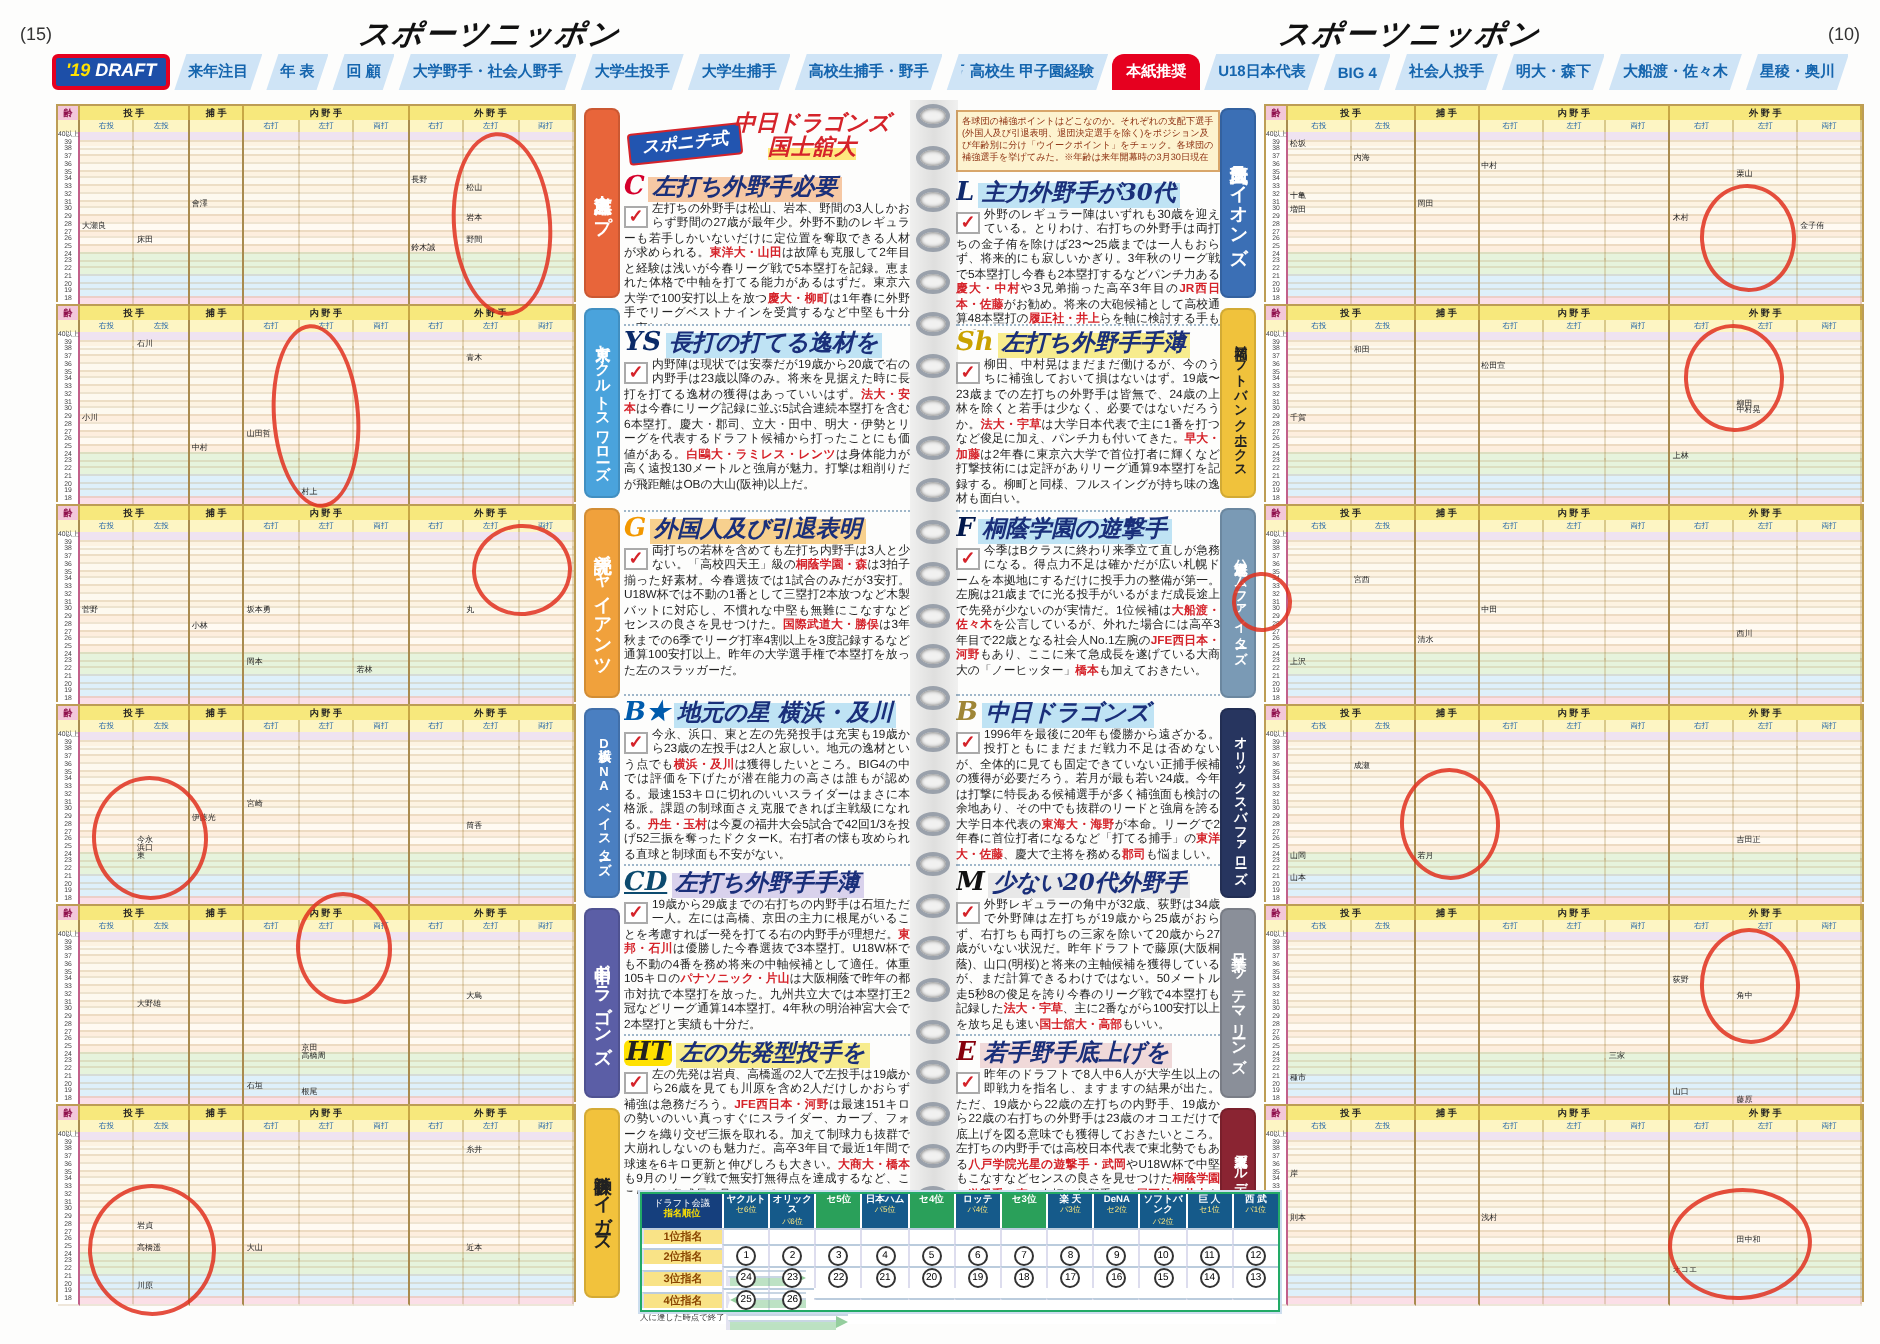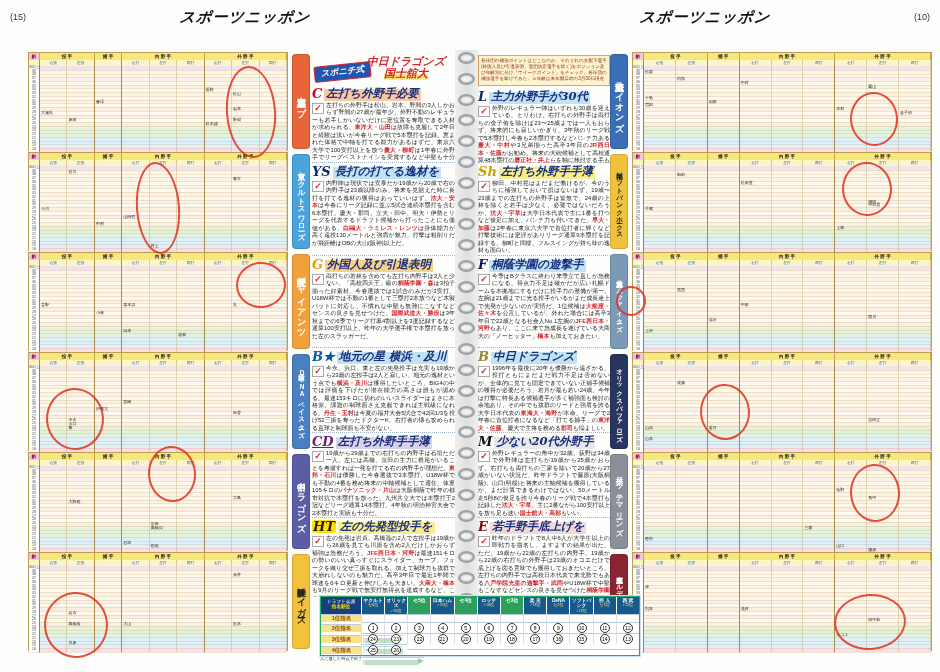--- a/index.html
+++ b/index.html
@@ -86,20 +86,41 @@
 </style>
 </head>
 <body>
 
 <div class="stage">
   <div class="pageno l">(15)</div>
   <div class="pageno r">(10)</div>
   <div class="brand bl">スポーツニッポン</div>
   <div class="brand br">スポーツニッポン</div>
 
+  <div class="tabbar tl" id="tabsL">
+    <span class="draftlogo"><b>'19</b> <span>DRAFT</span></span>
+  <span class="tab">来年注目</span>
+      <span class="tab">年 表</span>
+      <span class="tab">回 顧</span>
+      <span class="tab">大学野手・社会人野手</span>
+      <span class="tab">大学生投手</span>
+      <span class="tab">大学生捕手</span>
+      <span class="tab">高校生捕手・野手</span>
+      <span class="tab">高校生 野手動向</span>
+    </div>
+  <div class="tabbar tr" id="tabsR">
+      <span class="tab">高校生 甲子園経験</span>
+      <span class="tab active">本紙推奨</span>
+      <span class="tab">U18日本代表</span>
+      <span class="tab">BIG 4</span>
+      <span class="tab">社会人投手</span>
+      <span class="tab">明大・森下</span>
+      <span class="tab">大船渡・佐々木</span>
+      <span class="tab">星稜・奥川</span>
+    </div>
 
   <div class="blocks bl" id="blkL">
       <div class="tblock" style="top: 0px; height: 99px; left: 0px; right: 0px;">
         <div class="ttable" style="left: 0px; width: 260px; height: 99px;">
           <div class="thdr1">
             <div class="agehd">齢</div>
             <div>投 手</div>
             <div>捕 手</div>
             <div>内 野 手</div>
             <div>外 野 手</div>
@@ -3727,21 +3748,21 @@
       </div>
       <div class="entry" style="top: 295px; height: 84px;">
         <div class="etitle">
           <span class="elogo" style="color: rgb(0, 91, 172);">B★</span>
           <span class="ettext" style="background: linear-gradient(transparent 18%, rgb(191, 227, 244) 18%);">地元の星 横浜・及川</span>
         </div>
         <div class="ebody"><span class="chk">✓</span><span>今永、浜口、東と左の先発投手は充実も19歳から23歳の左投手は2人と寂しい。地元の逸材という点でも<span class="red">横浜・及川</span>は獲得したいところ。BIG4の中では評価を下げたが潜在能力の高さは誰もが認める。最速153キロに切れのいいスライダーはまさに本格派。課題の制球面さえ克服できれば主戦級になれる。<span class="red">丹生・玉村</span>は今夏の福井大会5試合で42回1/3を投げ52三振を奪ったドクターK。右打者の懐も攻められる直球と制球面も不安がない。</span></div>
       </div>
       <div class="entry" style="top: 380px; height: 84px;">
         <div class="etitle">
-          <span class="elogo" style="color: #701a75; text-decoration: underline;">CD</span>
+          <span class="elogo" style="color: #0c4a6e; text-decoration: underline;">CD</span>
           <span class="ettext" style="background: linear-gradient(transparent 18%, rgb(217, 210, 236) 18%);">左打ち外野手手薄</span>
         </div>
         <div class="ebody"><span class="chk">✓</span><span>19歳から29歳までの右打ちの内野手は石垣ただ一人。左には高橋、京田の主力に根尾がいることを考慮すれば一発を打てる右の内野手が理想だ。<span class="red">東邦・石川</span>は優勝した今春選抜で3本塁打。U18W杯でも不動の4番を務め将来の中軸候補として適任。体重105キロの<span class="red">パナソニック・片山</span>は大阪桐蔭で昨年の都市対抗で本塁打を放った。九州共立大では本塁打王2冠などリーグ通算14本塁打。4年秋の明治神宮大会で2本塁打と実績も十分だ。</span></div>
       </div>
       <div class="entry" style="top: 465px; height: 78px;">
         <div class="etitle">
           <span class="elogo" style="color: rgb(34, 34, 34); background: rgb(255, 225, 0); border-radius: 3px; padding: 0px 1px;">HT</span>
           <span class="ettext" style="background: linear-gradient(transparent 18%, rgb(247, 236, 142) 18%);">左の先発型投手を</span>
         </div>
         <div class="ebody"><span class="chk">✓</span><span>左の先発は岩貞、高橋遥の2人で左投手は19歳から26歳を見ても川原を含め2人だけしかおらず補強は急務だろう。<span class="red">JFE西日本・河野</span>は最速151キロの勢いのいい真っすぐにスライダー、カーブ、フォークを織り交ぜ三振を取れる。加えて制球力も抜群で大崩れしないのも魅力だ。高卒3年目で最近1年間で球速を6キロ更新と伸びしろも大きい。<span class="red">大商大・橋本</span>も9月のリーグ戦で無安打無得点を達成するなど、ここに来て急成長を見せている。</span></div>

